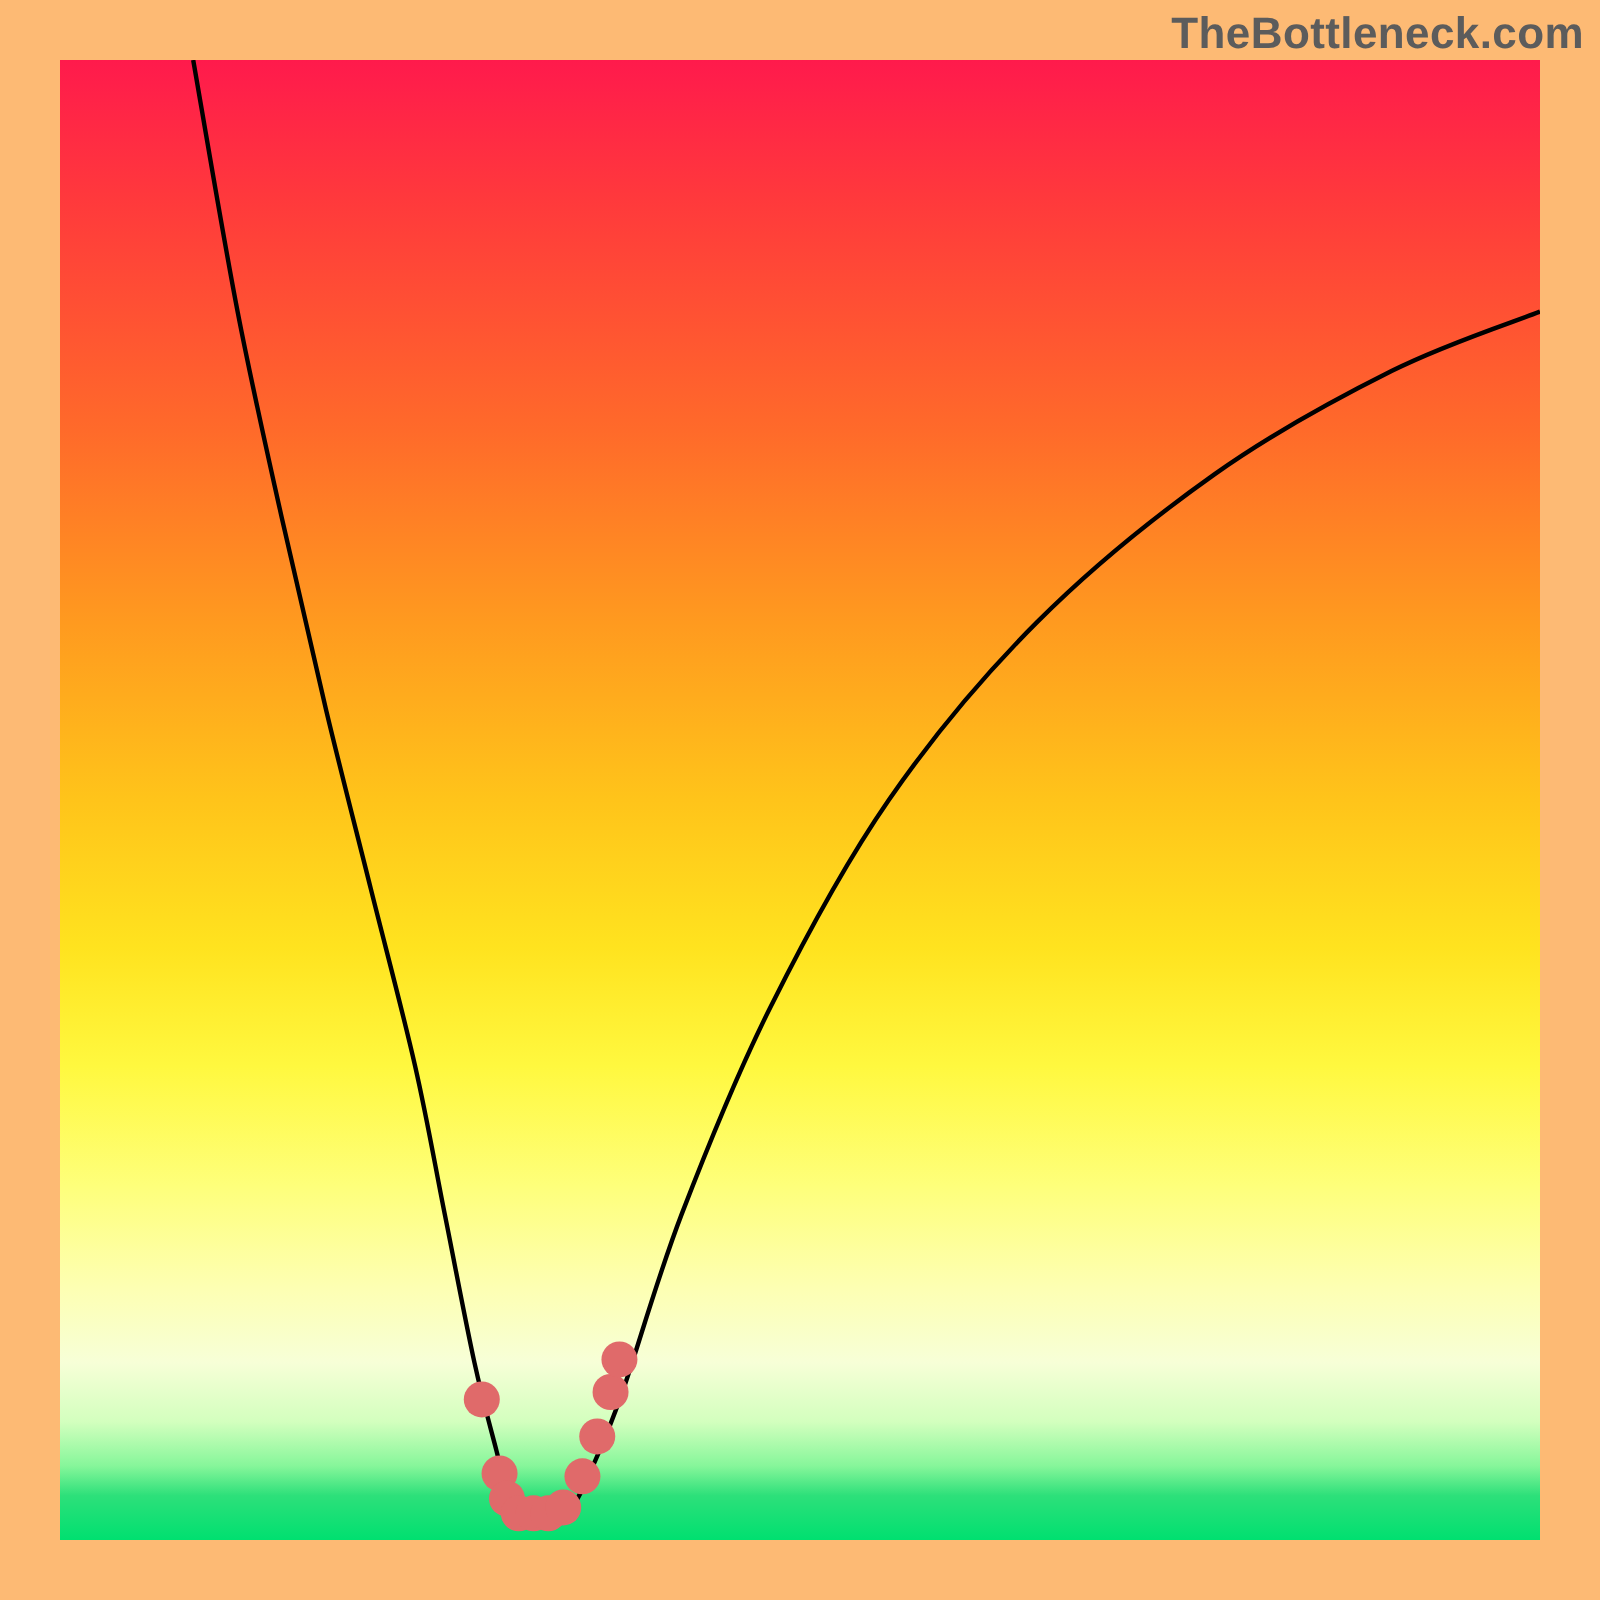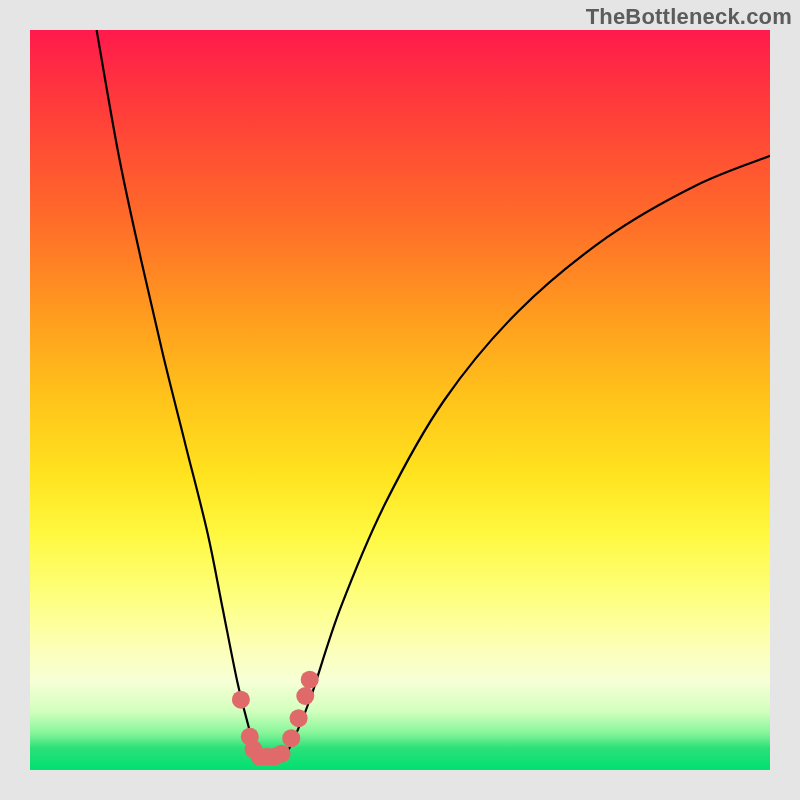--- a/index.html
+++ b/index.html
@@ -7,21 +7,21 @@
     padding: 0;
     width: 800px;
     height: 800px;
     overflow: hidden;
     background: #000;
   }
   .frame {
     position: relative;
     width: 800px;
     height: 800px;
-    background: #e5e5e5;
+    background: #fdba74;
   }
   .plot-area {
     position: absolute;
     left: 30px;
     top: 30px;
     width: 740px;
     height: 740px;
     
     background: linear-gradient(
       to bottom,

